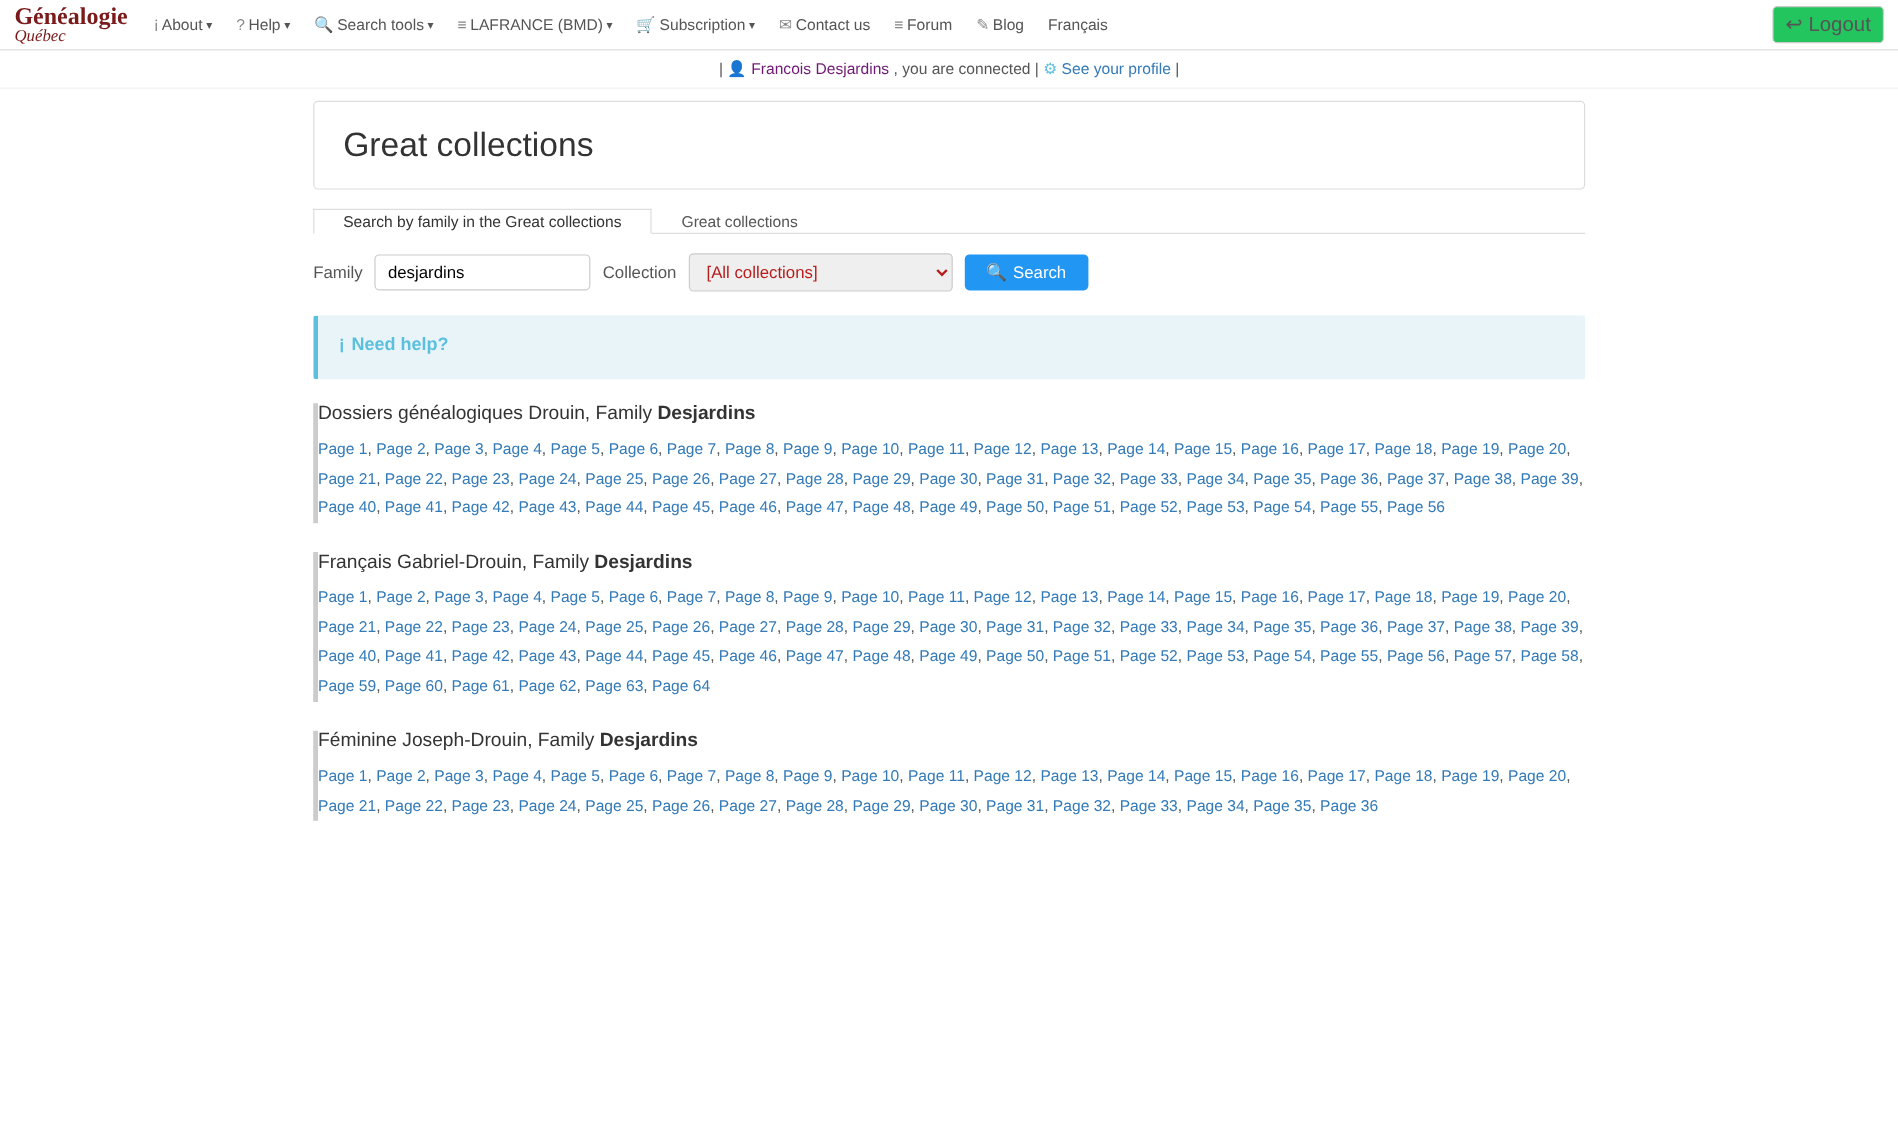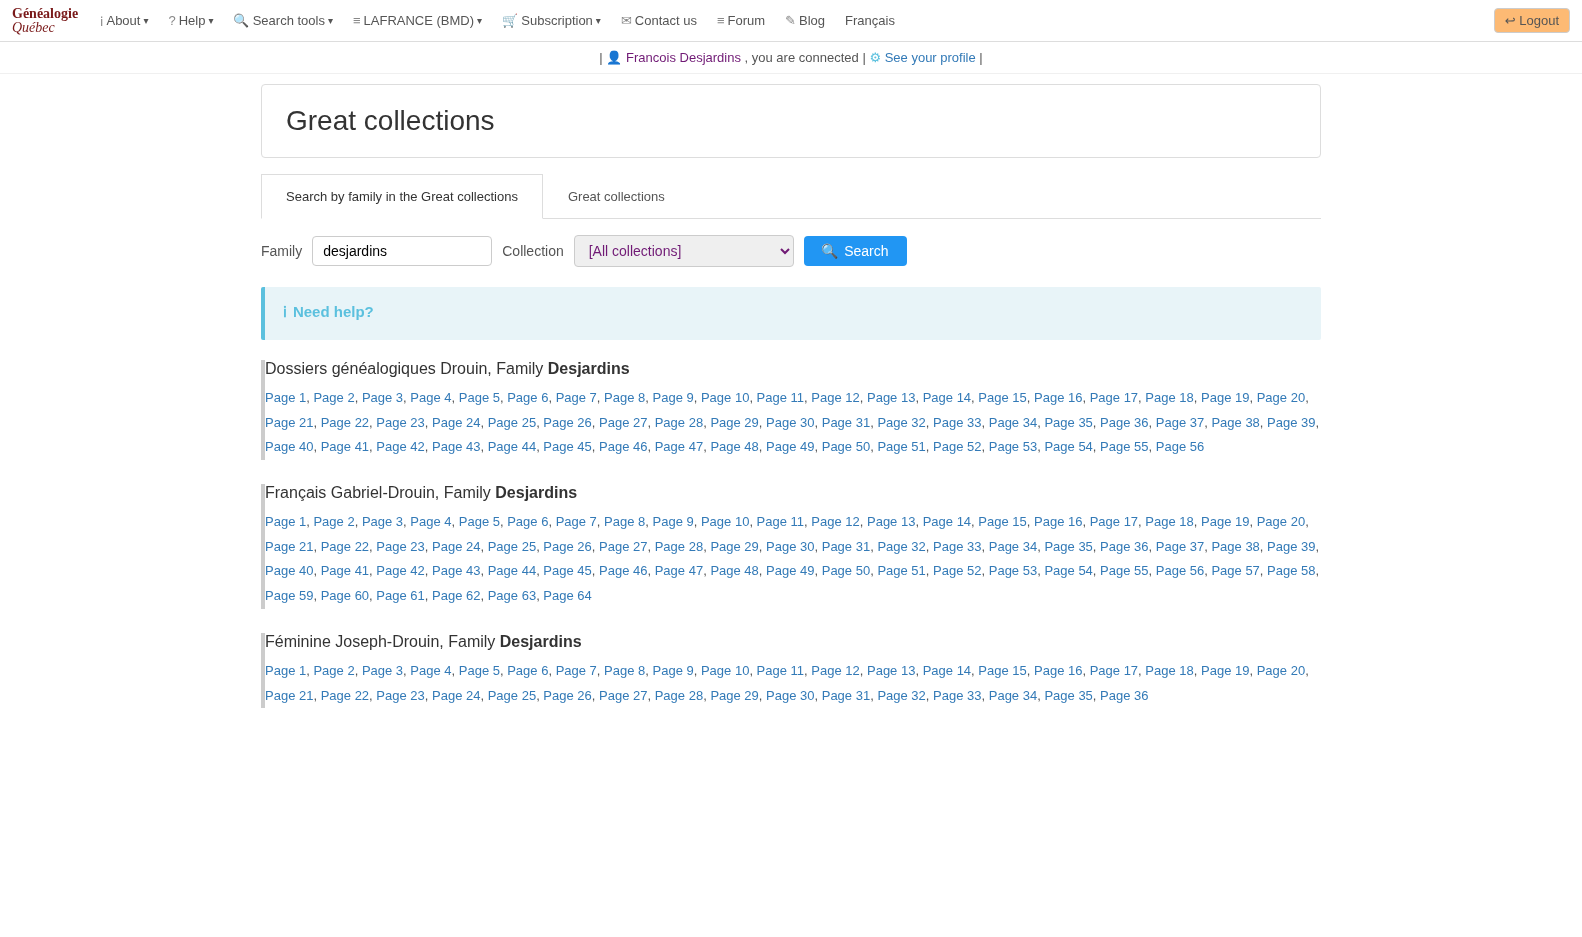--- a/index.html
+++ b/index.html
@@ -19,43 +19,43 @@
       display: flex;
       align-items: center;
       margin-right: 10px;
       text-decoration: none;
     }
     .brand-logo {
       display: flex;
       flex-direction: column;
       line-height: 1;
     }
-    .brand-top { font-size: 14px; font-weight: bold; color: #7a1a1a; font-family: serif; }
+    .brand-top { font-size: 20px; font-weight: bold; color: #7a1a1a; font-family: serif; }
     .brand-bottom { font-size: 14px; color: #7a1a1a; font-family: serif; font-style: italic; }
     .nav-item {
       padding: 0 8px;
       height: 42px;
       display: flex;
       align-items: center;
       font-size: 13px;
       color: #555;
       cursor: pointer;
       text-decoration: none;
       white-space: nowrap;
     }
     .nav-item .caret { font-size: 10px; margin-left: 3px; }
     .nav-item .icon { margin-right: 3px; color: #888; }
     .nav-spacer { flex: 1; }
     .btn-logout {
       border: 1px solid #ccc;
       border-radius: 4px;
       padding: 4px 10px;
-      font-size: 13px;
+      font-size: 17px;
       cursor: pointer;
-      background: #fdba74;
+      background: #22c55e;
       color: #555;
     }
 
     
     .profile-bar {
       text-align: center;
       padding: 8px;
       font-size: 13px;
       color: #555;
       border-bottom: 1px solid #f0f0f0;
@@ -84,21 +84,21 @@
       color: #333;
     }
 
     
     .tabs {
       display: flex;
       border-bottom: 1px solid #ddd;
       margin-bottom: 16px;
     }
     .tab {
-      padding: 14px 24px;
+      padding: 2px 24px;
       cursor: pointer;
       font-size: 13px;
       color: #555;
       border: 1px solid transparent;
       border-bottom: none;
       text-decoration: none;
     }
     .tab.active {
       border-color: #ddd;
       border-bottom: 1px solid #fff;
@@ -122,21 +122,21 @@
       padding: 6px 10px;
       font-size: 14px;
       width: 180px;
     }
     .search-row select {
       border: 1px solid #ccc;
       border-radius: 4px;
       padding: 6px 10px;
       font-size: 14px;
       width: 220px;
-      color: #701a75;
+      color: #b91c1c;
     }
     .btn-search {
       background: #2196F3;
       color: #fff;
       border: none;
       border-radius: 4px;
       padding: 7px 18px;
       font-size: 14px;
       cursor: pointer;
       display: flex;

